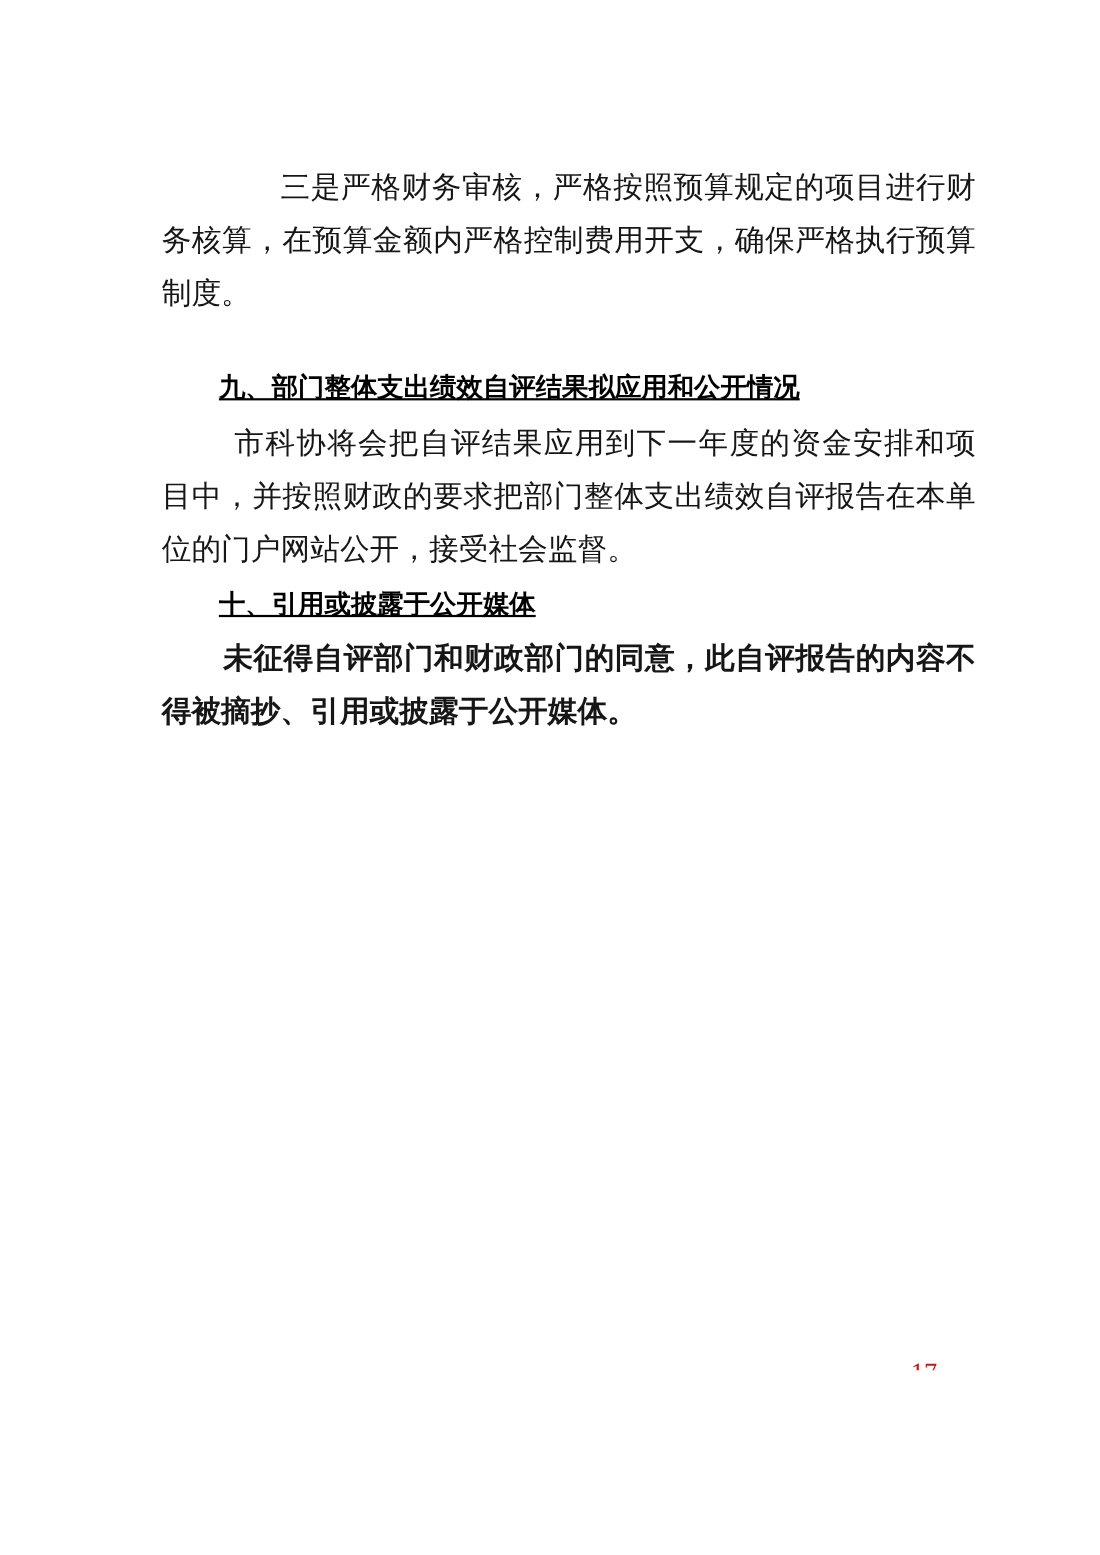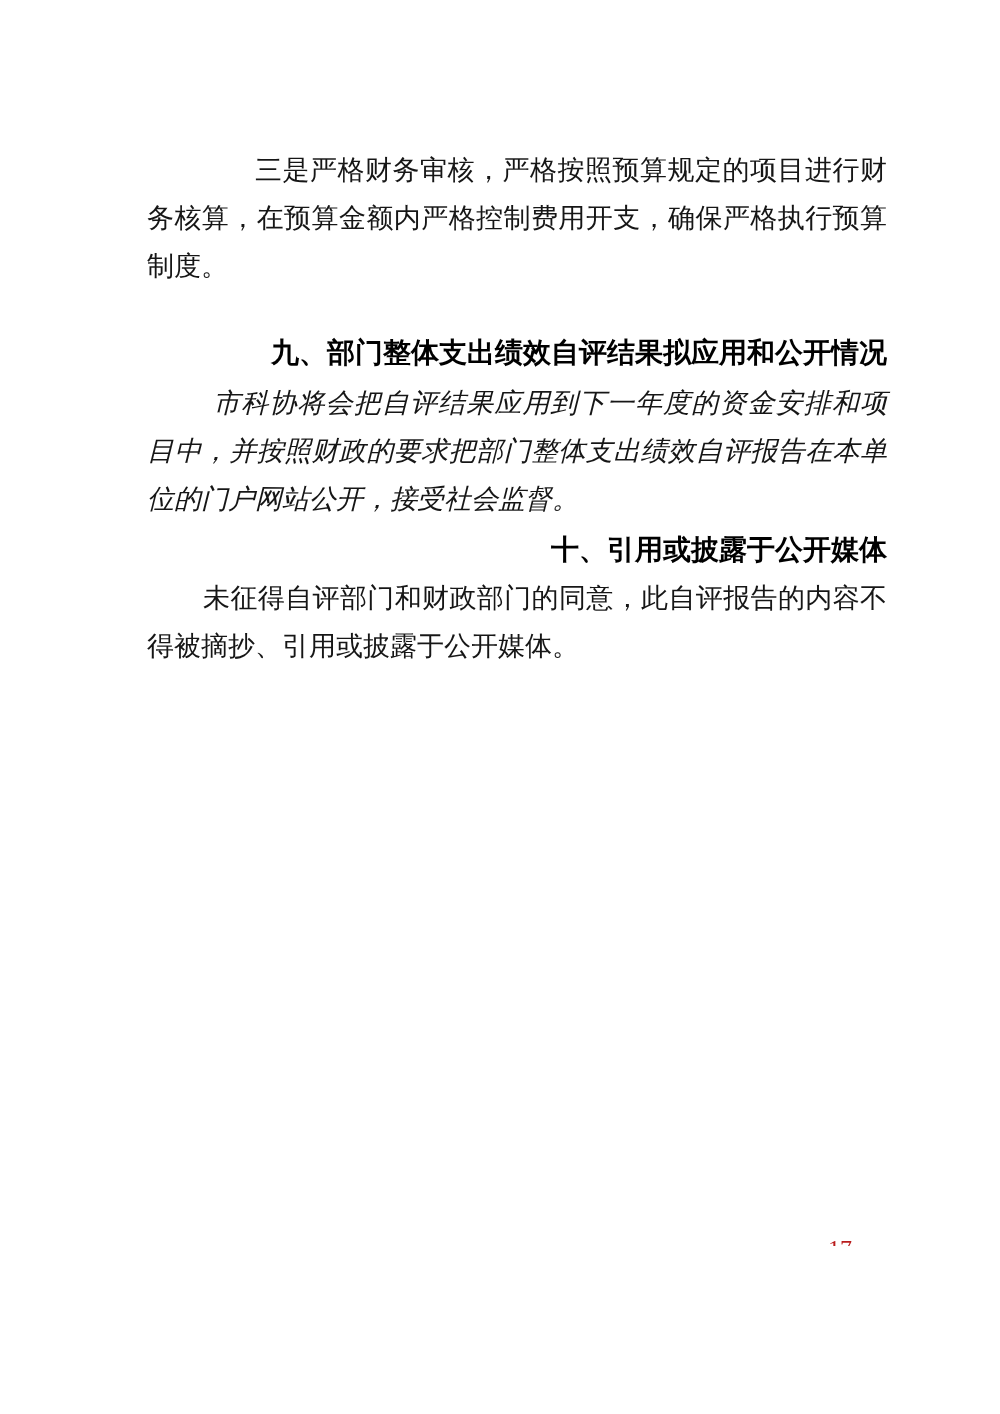--- a/index.html
+++ b/index.html
@@ -24,31 +24,32 @@
   .body-para {
     margin: 0;
     font-family: "Liberation Serif", "DejaVu Serif", serif;
     font-size: 27px;
     line-height: 48px;
     color: #161616;
     text-align: justify;
     letter-spacing: 0;
   }
   .indent-deep   { text-indent: 108px; }  
-  .indent-mid    { text-indent: 66px; font-style: italic; }   
-  .indent-normal { text-indent: 56px; }   
+  .indent-mid    { text-indent: 66px; }   
+  .indent-normal { text-indent: 56px; font-weight: bold; }   
   .doc-heading {
     margin: 0;
     font-family: "Liberation Sans", "DejaVu Sans", sans-serif;
     font-weight: bold;
-    font-size: 28px;
+    font-size: 24px;
     line-height: 48px;
     color: #000000;
     text-indent: 52px;
-    text-align: right;
+    text-align: left;
+    text-decoration: underline;
   }
   .gap-before-large { margin-top: 39px; }
   .gap-before-tiny  { margin-top: 3px; }
   .gap-after-heading { margin-top: 2px; }
   .page-number {
     position: absolute;
     top: 1233px;
     right: 130px;
     font-family: "Liberation Serif", "DejaVu Serif", serif;
     font-size: 24px;

